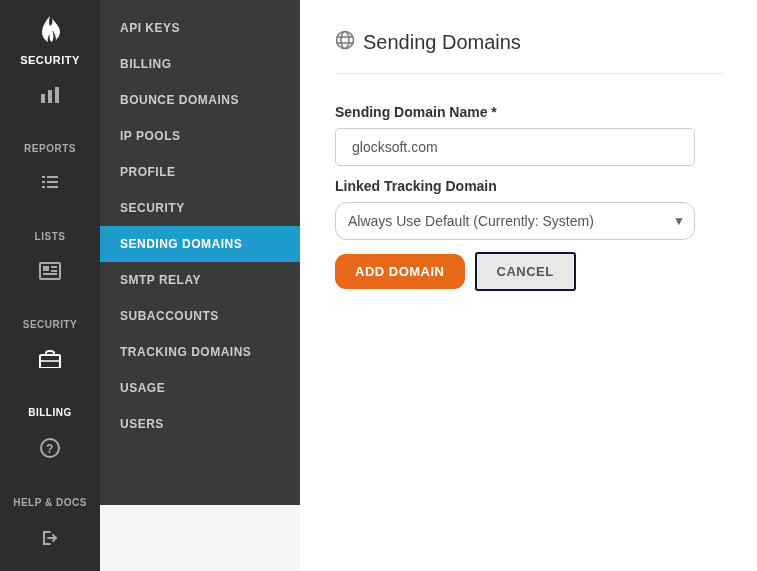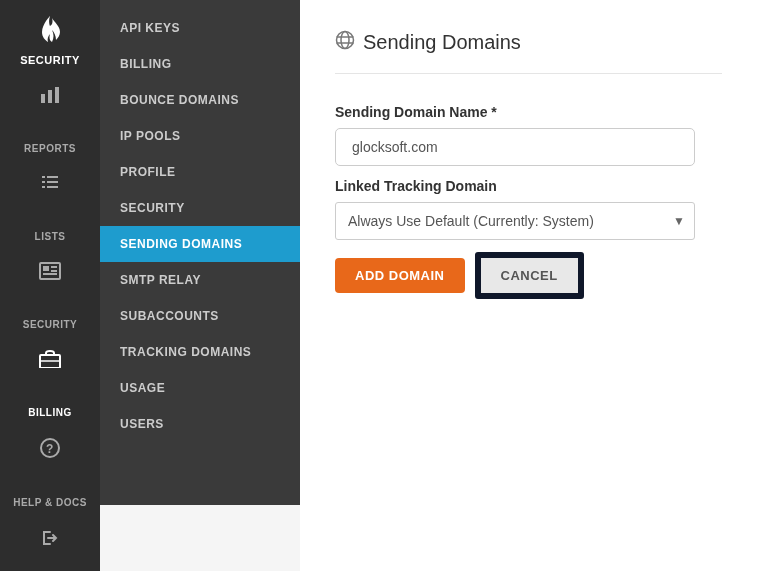--- a/index.html
+++ b/index.html
@@ -156,21 +156,21 @@
     .form-select-wrapper {
       position: relative;
       max-width: 360px;
     }
 
     .form-select {
       width: 100%;
       height: 38px;
       padding: 6px 30px 6px 12px;
       border: 1px solid #ccc;
-      border-radius: 3px;
+      border-radius: 12px;
       font-size: 14px;
       color: #555;
       appearance: none;
       background: #fff;
       cursor: pointer;
       outline: none;
     }
 
     .select-arrow {
       position: absolute;
@@ -190,29 +190,29 @@
     }
 
     .btn-add {
       background: #e8681a;
       color: #fff;
       border: none;
       padding: 10px 20px;
       font-size: 13px;
       font-weight: 700;
       letter-spacing: 0.5px;
-      border-radius: 4px;
+      border-radius: 11px;
       cursor: pointer;
       text-transform: uppercase;
     }
 
     .btn-cancel {
       background: #e8e8e8;
       color: #555;
-      border: 6px solid #0f172a;
+      border: 2px solid #0f172a;
       padding: 10px 20px;
       font-size: 13px;
       font-weight: 700;
       letter-spacing: 0.5px;
       border-radius: 3px;
       cursor: pointer;
       text-transform: uppercase;
     }
   </style>
 </head>

